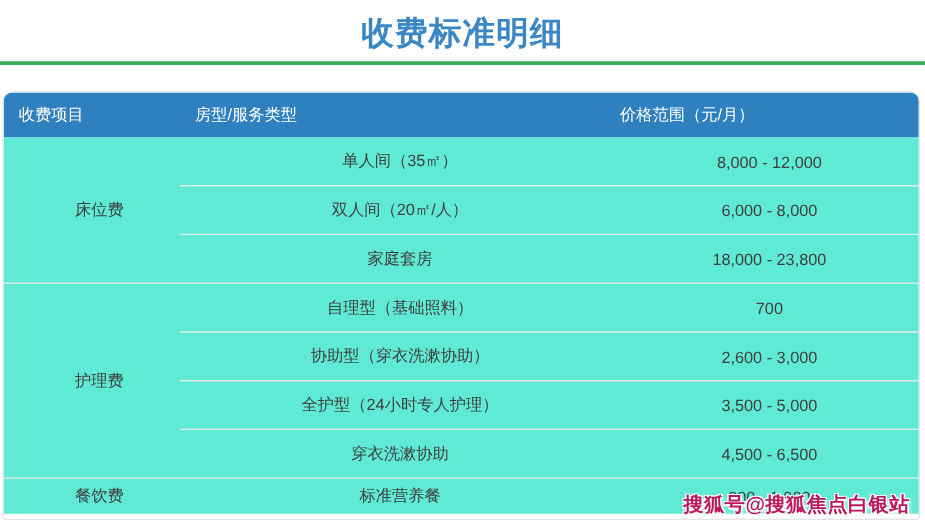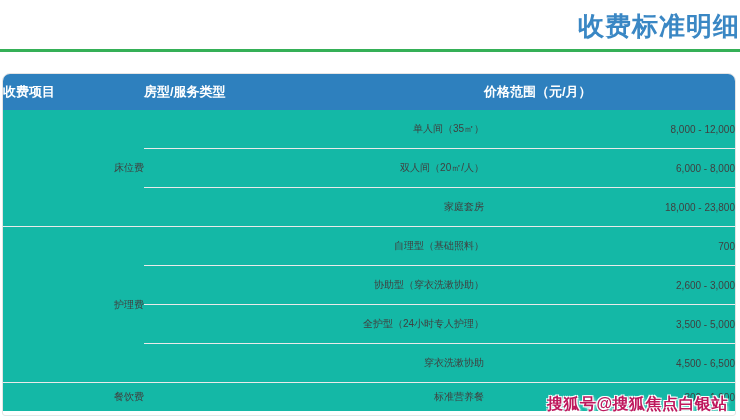--- a/index.html
+++ b/index.html
@@ -3,47 +3,47 @@
 <meta charset="utf-8">
 <style>
   html, body { margin:0; padding:0; }
   body {
     width:740px; height:420px; overflow:hidden; position:relative;
     background:#ffffff;
     font-family:"Liberation Sans","DejaVu Sans",sans-serif;
   }
   .page-title {
     margin:0; padding-top:9px; height:40px;
-    text-align:right; font-size:26px; font-weight:bold;
+    text-align:center; font-size:26px; font-weight:bold;
     color:#3a87c4; line-height:34px; letter-spacing:1px;
   }
   .green-rule {
     position:absolute; top:49px; left:0; width:740px; height:3px;
     background:#35b057;
   }
   .table-wrap {
     position:absolute; top:73px; left:2px; width:734px; height:343px;
     box-sizing:border-box;
     border:1px solid #e4e4e4;
     border-radius:8px 8px 3px 3px;
     overflow:hidden; background:#fff;
   }
   table.fee-table {
     width:100%; border-collapse:collapse; table-layout:fixed;
   }
   .fee-table th {
     background:#2e80be; color:#ffffff;
-    font-size:13px; font-weight:bold; text-align:left;
-    height:36px; padding:0 0 0 0; white-space:nowrap;
+    font-size:13px; font-weight:normal; text-align:left;
+    height:36px; padding:0 0 0 12px; white-space:nowrap;
   }
   .fee-table td {
-    font-size:10px; color:#404040; text-align:right;
+    font-size:13px; color:#404040; text-align:center;
     height:38px; padding:0 0 0 12px; white-space:nowrap;
     border-top:1px solid #eaeaea; vertical-align:middle;
-    background:#14b8a6;
+    background:#5eead4;
   }
   .fee-table tbody tr:first-child td { border-top:none; }
   .fee-table tbody tr:last-child td { height:28px; }
   .watermark {
     position:absolute; right:12px; bottom:5px;
     font-size:16px; font-weight:bold; color:#be185d; letter-spacing:0.5px;
     text-shadow:
       -1px -1px 0 #ffffff, 1px -1px 0 #ffffff,
       -1px 1px 0 #ffffff, 1px 1px 0 #ffffff,
       2px 2px 3px rgba(255,255,255,0.9);

